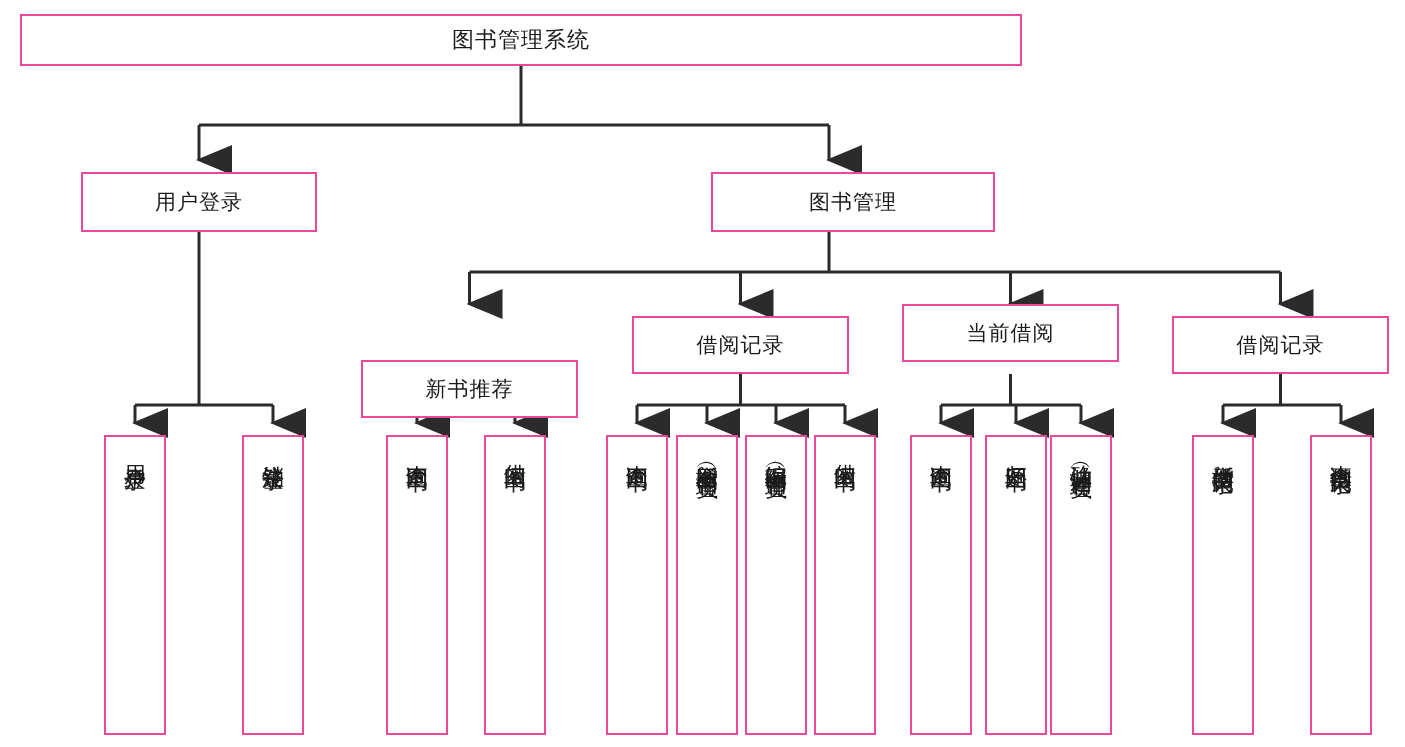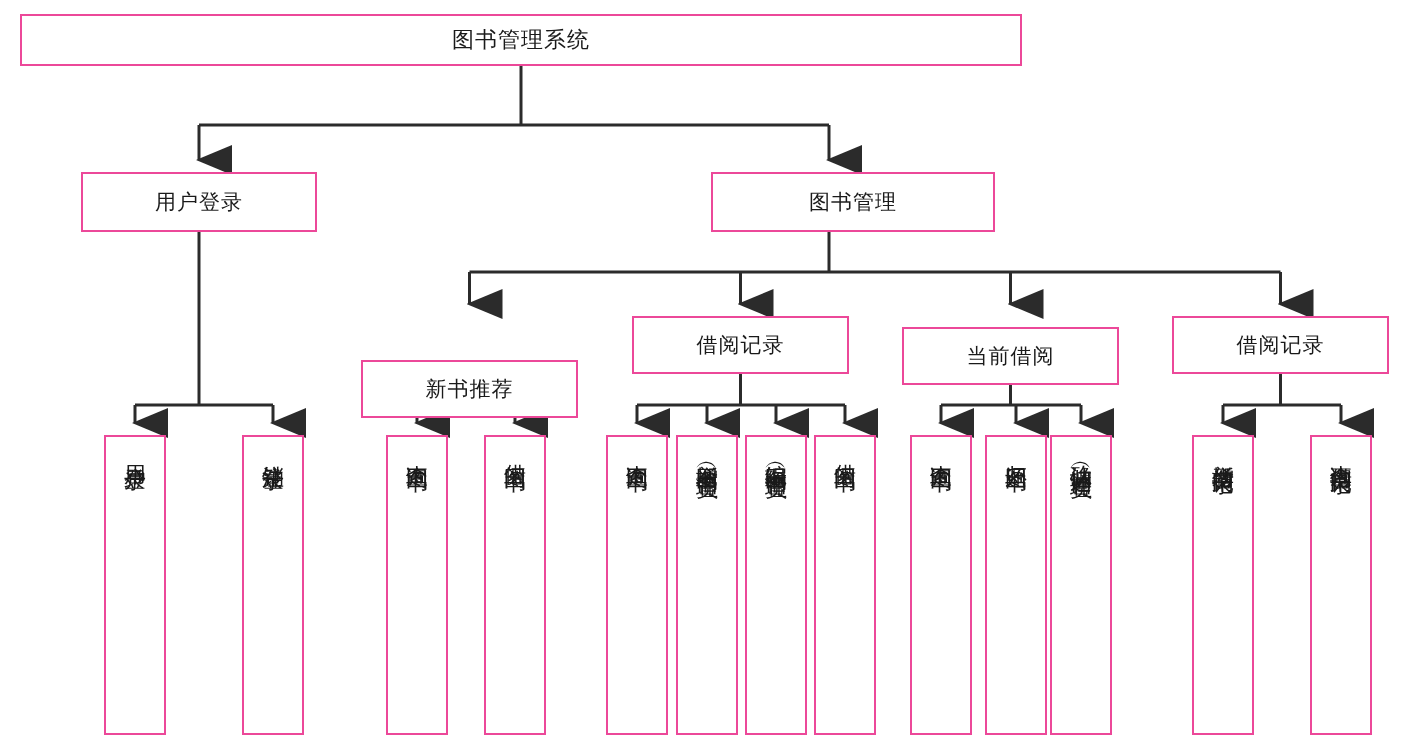--- a/index.html
+++ b/index.html
@@ -126,21 +126,21 @@
       </div>
       <div class="node lvl2 horiz" style="left: 711px; top: 172px; width: 284px; height: 60px;">
         <span>图书管理</span>
       </div>
       <div class="node lvl3 horiz" style="left: 361px; top: 316px; width: 217px; height: 58px; margin-top: 44px;">
         <span>新书推荐</span>
       </div>
       <div class="node lvl3 horiz" style="left: 632px; top: 316px; width: 217px; height: 58px;">
         <span>借阅记录</span>
       </div>
-      <div class="node lvl3 horiz" style="left: 902px; top: 327px; width: 217px; height: 58px;">
+      <div class="node lvl3 horiz" style="left: 902px; top: 304px; width: 217px; height: 58px;">
         <span>当前借阅</span>
       </div>
       <div class="node lvl3 horiz" style="left: 1172px; top: 316px; width: 217px; height: 58px;">
         <span>借阅记录</span>
       </div>
       <div class="node leaf vert" style="left: 104px; top: 435px; width: 62px; height: 300px;">
         <span class="vert-label">用户登录</span>
       </div>
       <div class="node leaf vert" style="left: 242px; top: 435px; width: 62px; height: 300px;">
         <span class="vert-label">注销登录</span>

